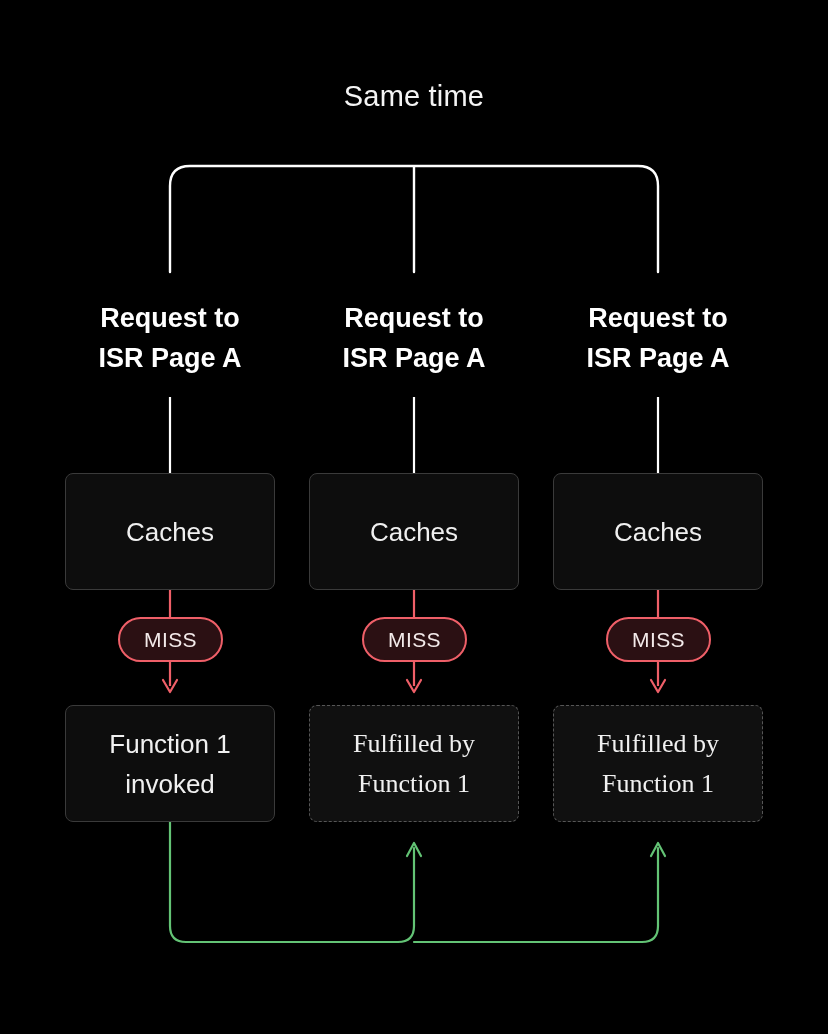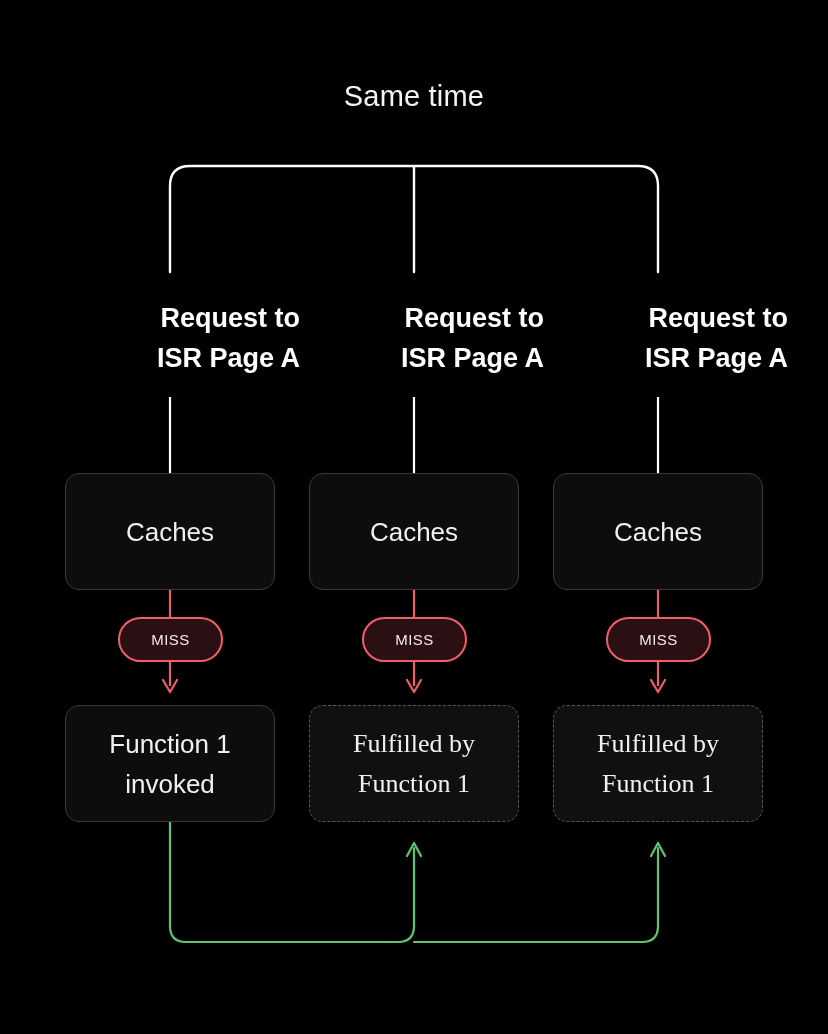--- a/index.html
+++ b/index.html
@@ -49,25 +49,25 @@
     color: #f4f4f4;
     letter-spacing: 0.2px;
   }
   .req-label {
     position: absolute;
     width: 260px;
     font-size: 27px;
     font-weight: bold;
     line-height: 40px;
     color: #ffffff;
-    text-align: right;
+    text-align: center;
     white-space: pre-line;
   }
   .card {
-    border-radius: 14px;
+    border-radius: 8px;
     background: #0d0d0d;
     font-size: 26px;
     line-height: 40px;
     white-space: pre-line;
     color: #f0f0f0;
   }
   .card.solid {
     border: 1.4px solid #3a3a3a;
   }
   .card.dashed {
@@ -75,21 +75,21 @@
     background: #101010;
     font-family: Liberation Serif, serif;
   }
   .pill {
     position: absolute;
     box-sizing: border-box;
     border-radius: 999px;
     border: 2px solid #ef5f68;
     background: #2b1013;
     color: #f3eaea;
-    font-size: 15px;
+    font-size: 21px;
     display: flex;
     align-items: center;
     justify-content: center;
     letter-spacing: 0.4px;
   }
 </style>
 </head>
 <body>
 
 <div id="stage">

